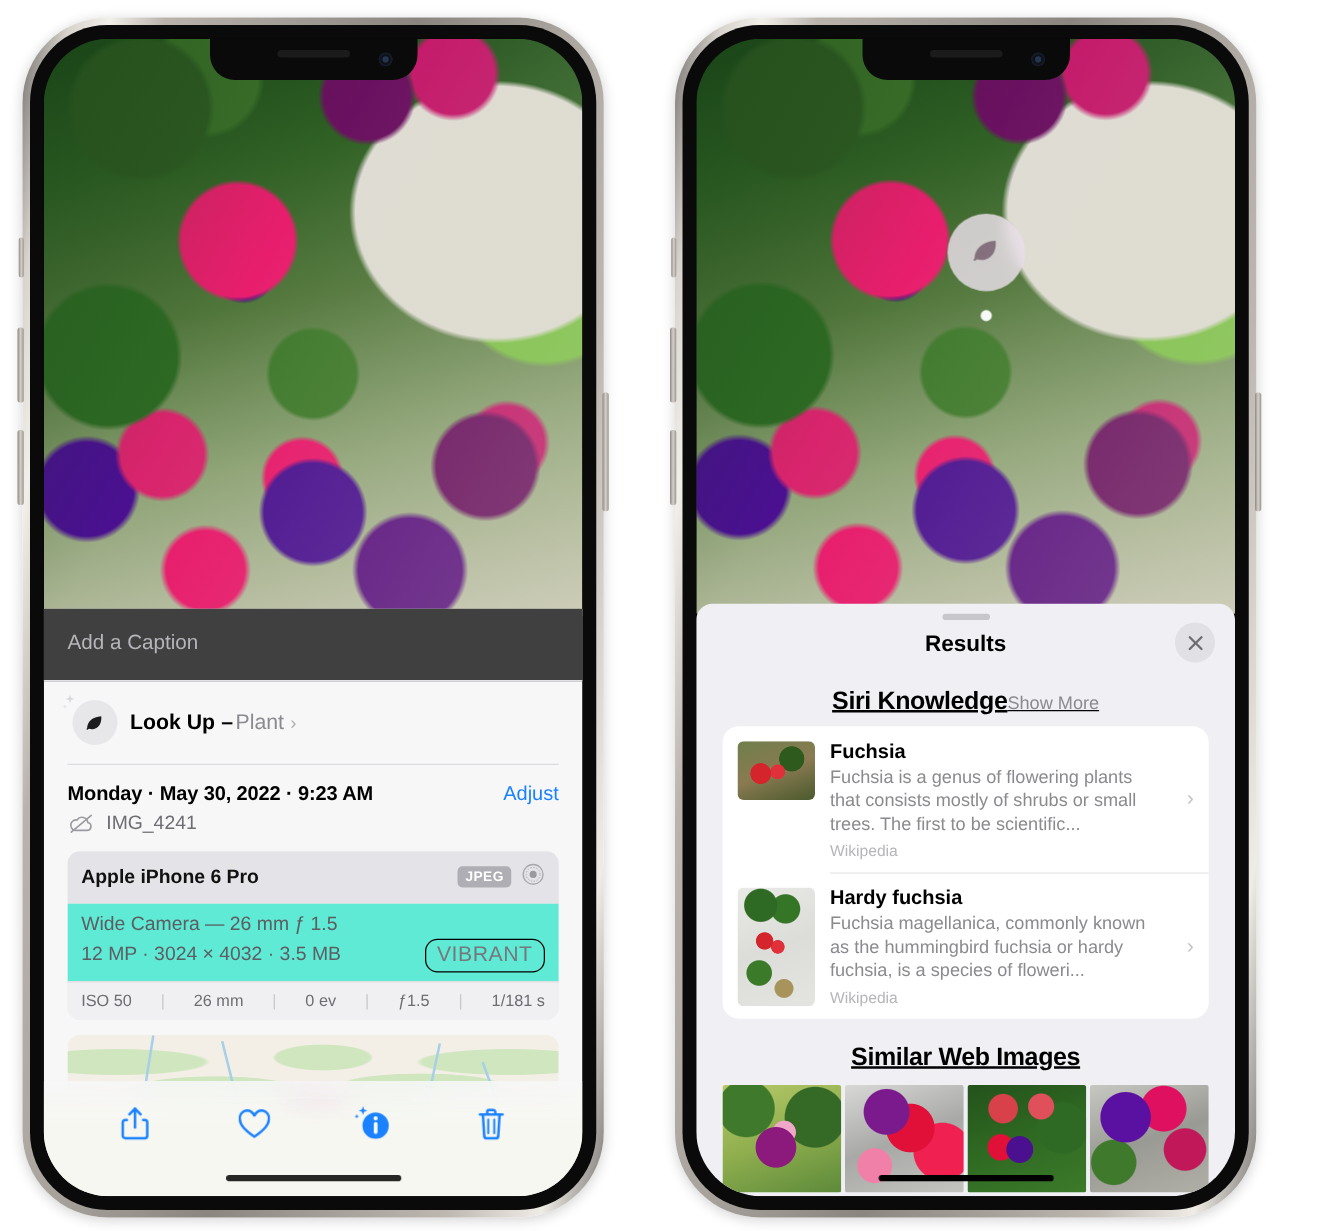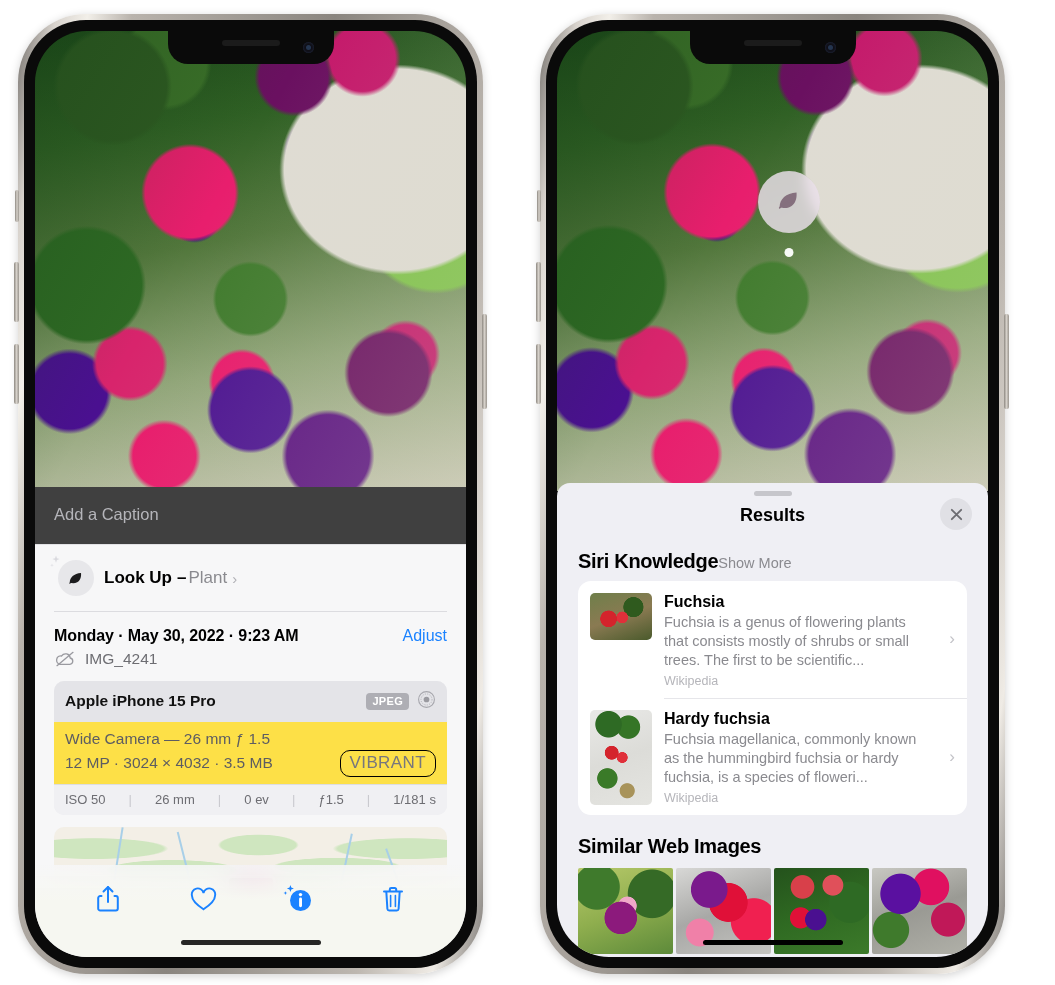--- a/index.html
+++ b/index.html
@@ -172,21 +172,21 @@
   .exif-head {
     display:flex; align-items:center; justify-content: space-between;
     padding: 9px 11px; background:#e4e4e8;
   }
   .exif-device { font-size: 15.5px; font-weight: bold; color:#111; }
   .exif-head-right { display:flex; align-items:center; gap: 8px; }
   .jpeg-badge {
     background:#aeaeb4; color:#fff; font-size: 11px; font-weight:bold;
     padding: 2.5px 6px; border-radius: 4px; letter-spacing: .3px;
   }
-  .exif-body { padding: 8px 11px 7px; background:#fde047; }
+  .exif-body { padding: 8px 11px 7px; background:#5eead4; }
   .exif-line { font-size: 15.5px; color:#5d5d62; margin-bottom: 2px; }
   .exif-line2 { display:flex; align-items:center; justify-content: space-between; }
   .vibrant-pill {
     border: 1px solid #000000; color:#77777d; font-size: 17px;
     padding: 2.5px 9px; border-radius: 10px; letter-spacing: .4px;
   }
   .exif-foot {
     display:flex; justify-content: space-between;
     padding: 7px 11px 8px; border-top: 0.5px solid #dddde1;
     background:#f0f0f3;
@@ -249,22 +249,23 @@
     position:relative; display:flex; align-items:center; justify-content:center;
     padding: 9px 0 4px;
   }
   .results-title { font-size: 18px; font-weight: bold; color:#000; }
   .close-btn {
     position:absolute; right: 16px; top: 2px;
     width: 32px; height: 32px; border-radius:50%;
     background:#e0e0e5; display:flex; align-items:center; justify-content:center;
   }
   .section-head {
-    display:flex; align-items:baseline; justify-content: flex-start;
+    display:flex; align-items:baseline; justify-content: center;
     padding: 20px 21px 8px;
+    text-decoration: underline;
   }
   .section-title { font-size: 20px; font-weight:bold; color:#000; letter-spacing:-.3px; }
   .show-more { font-size: 14.5px; color:#8a8a8f; }
 
   .kcard { margin: 0 21px; background:#fff; border-radius: 13px; overflow:hidden; }
   .krow { display:flex; align-items:flex-start; gap: 12px; padding: 12px 12px 10px; position:relative; }
   .kthumb { width: 62px; flex: 0 0 62px; border-radius: 5px; overflow:hidden; }
   .kthumb.a { height: 47px; background:
       radial-gradient(circle at 30% 55%, #d4242c 0 16%, transparent 17%),
       radial-gradient(circle at 52% 52%, #e0303a 0 14%, transparent 15%),
@@ -374,21 +375,21 @@
             <svg width="22" height="16" viewBox="0 0 24 18">
               <path d="M6.5 15h11a3.6 3.6 0 0 0 .4-7.1A5.3 5.3 0 0 0 8.2 5.6 4.3 4.3 0 0 0 6.5 15z" fill="none" stroke="#9a9aa0" stroke-width="1.5"></path>
               <line x1="3" y1="16.5" x2="21" y2="1.5" stroke="#9a9aa0" stroke-width="1.5" stroke-linecap="round"></line>
             </svg>
           </span>
           <span class="filename">IMG_4241</span>
         </div>
 
         <div class="exif-card">
           <div class="exif-head">
-            <span class="exif-device">Apple iPhone 15 Pro</span>
+            <span class="exif-device">Apple iPhone 6 Pro</span>
             <span class="exif-head-right">
               <span class="jpeg-badge">JPEG</span>
               <span>
                 <svg width="19" height="19" viewBox="0 0 24 24">
                   <circle cx="12" cy="12" r="10" fill="none" stroke="#a8a8ae" stroke-width="1.4"></circle>
                   <circle cx="12" cy="12" r="7" fill="none" stroke="#a8a8ae" stroke-width="1" stroke-dasharray="1.4 1.6"></circle>
                   <circle cx="12" cy="12" r="3.6" fill="#9a9aa0"></circle>
                 </svg>
               </span>
             </span>

